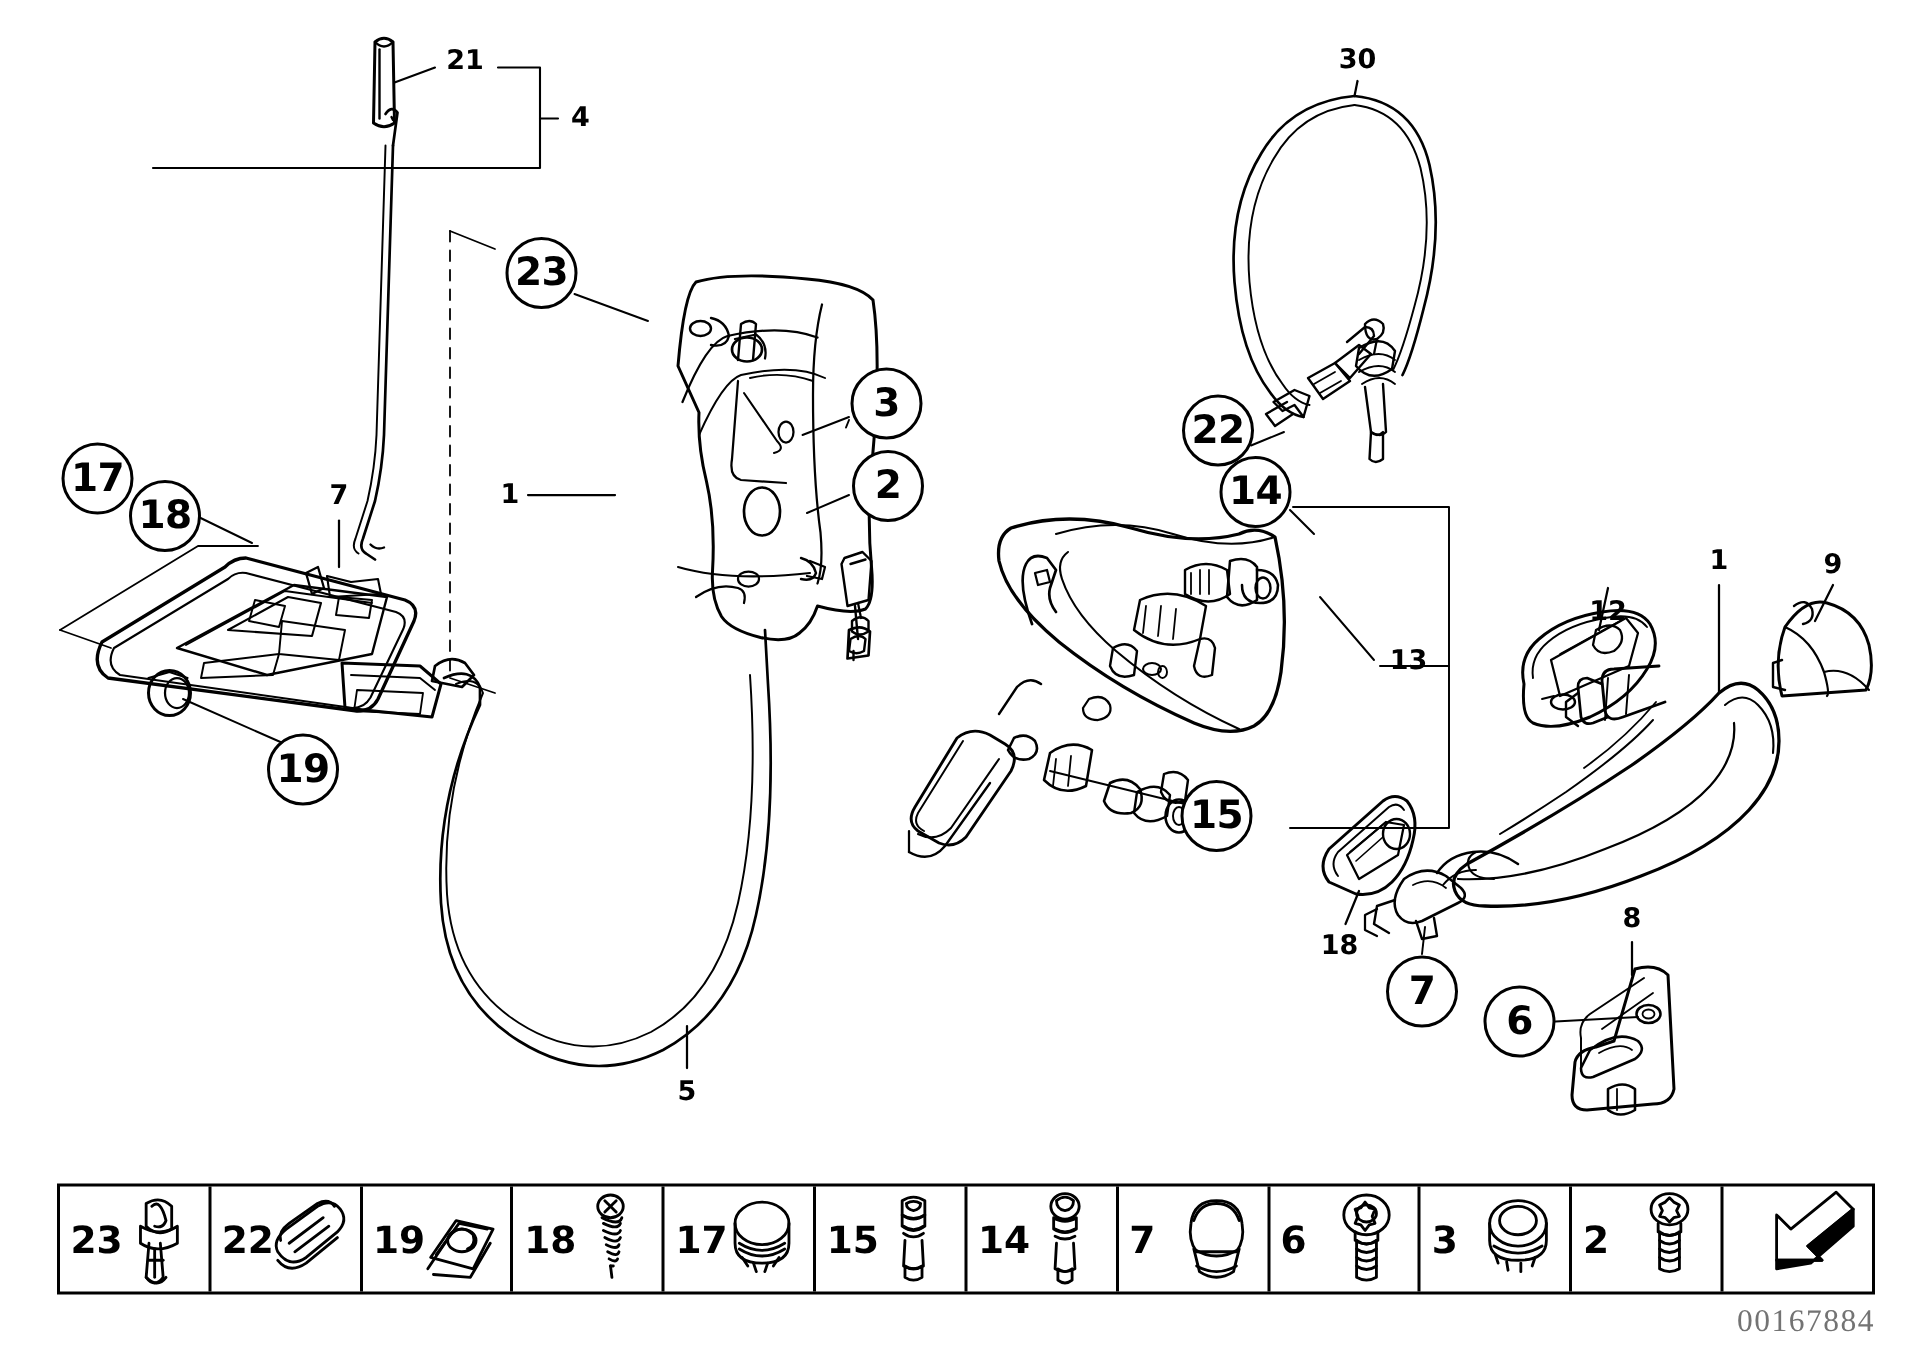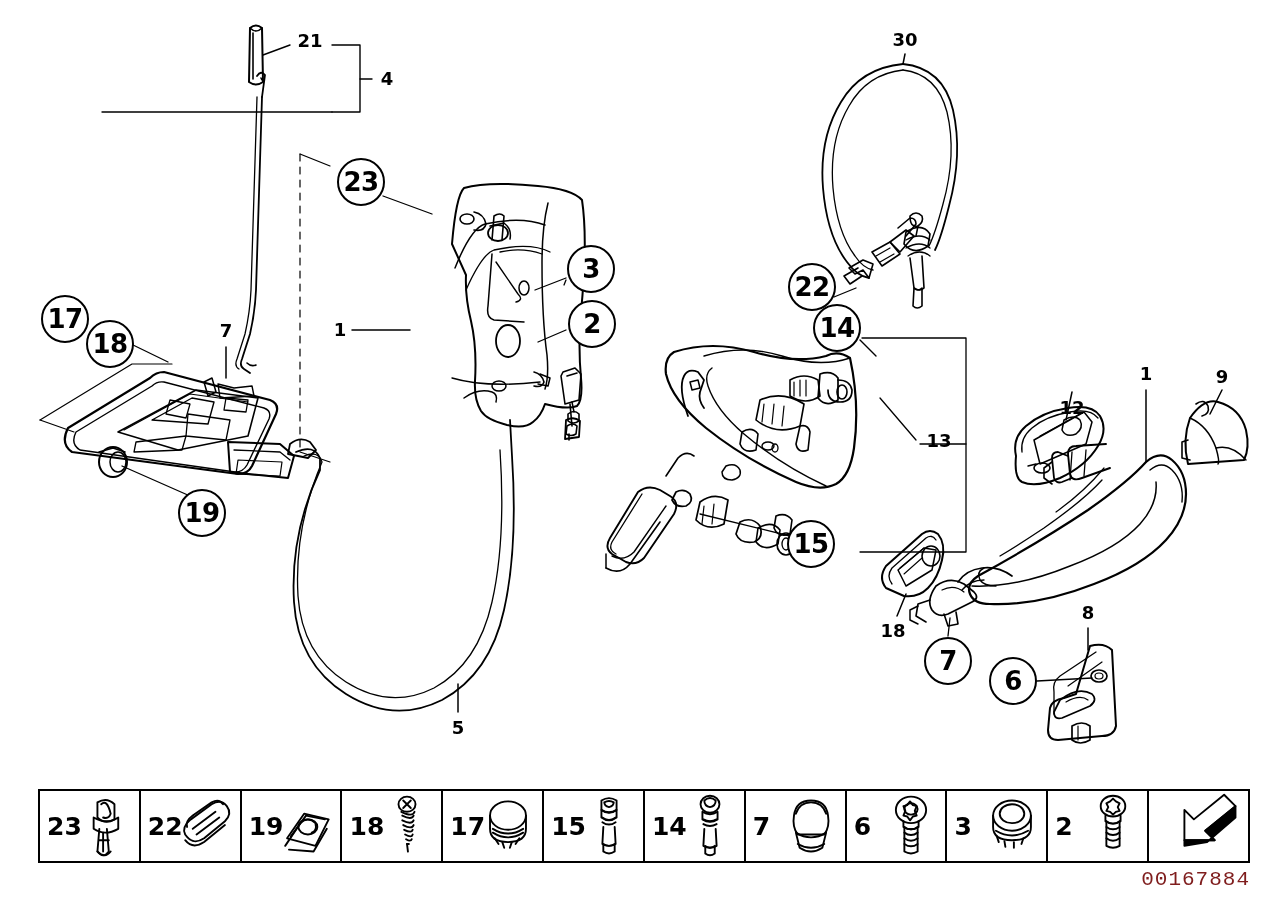--- a/index.html
+++ b/index.html
@@ -92,24 +92,24 @@
     top: 0;
     bottom: 0;
     width: 62px;
   }
   .lart svg { display: block; width: 100%; height: 100%; }
 
   #diagram-id {
     position: absolute;
     right: 38px;
     top: 868px;
-    font-family: Liberation Mono, monospace;
+    font-family: Liberation Serif, serif;
     font-size: 21px;
     letter-spacing: 1px;
-    color: #7f1d1d;
+    color: #737373;
     text-align: center;
   }
 </style>
 </head>
 <body>
 
 <div id="sheet">
 
   <svg id="art" width="1288" height="910" viewBox="0 0 1288 910">
     <g fill="none" stroke="#000" stroke-width="1.6" stroke-linejoin="round" stroke-linecap="round">

